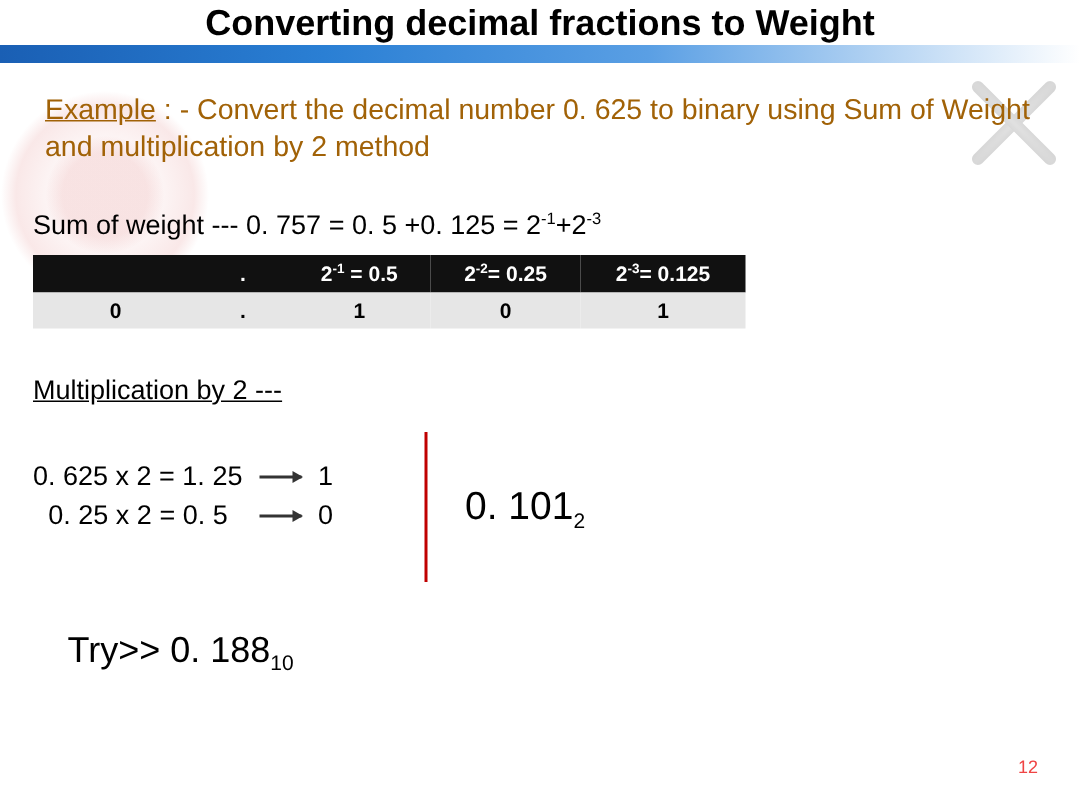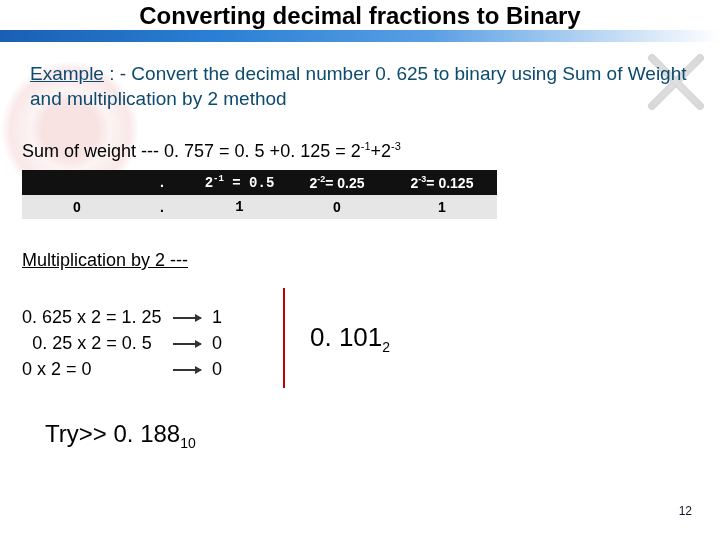--- a/index.html
+++ b/index.html
@@ -48,21 +48,21 @@
     background: radial-gradient(circle, rgba(200,30,30,0.08) 50%, transparent 70%);
   }
   .example {
     position: absolute;
     top: 62px;
     left: 30px;
     right: 30px;
     font-family: "Comic Sans MS", cursive, sans-serif;
     font-size: 19px;
     line-height: 1.3;
-    color: #0c4a6e;
+    color: #a16207;
   }
   .example .lbl { text-decoration: underline; }
   .sow {
     position: absolute;
     top: 140px;
     left: 22px;
     font-size: 18px;
     font-family: Arial, sans-serif;
   }
   .sow sup { font-size: 11px; }
@@ -76,21 +76,21 @@
     text-align: center;
     font-size: 14px;
     font-weight: bold;
     padding: 4px 0;
     border: 0;
   }
   .tbl tr.hdr td { background: #111; color: #fff; height: 24px; }
   .tbl tr.val td { background: #e6e6e6; color: #000; height: 24px; }
   .tbl td.c0 { width: 110px; }
   .tbl td.c1 { width: 60px; }
-  .tbl td.c2 { width: 95px; font-family: Liberation Mono, monospace; }
+  .tbl td.c2 { width: 95px; }
   .tbl td.c3 { width: 100px; }
   .tbl td.c4 { width: 110px; }
   .tbl sup { font-size: 9px; }
   .mult-h {
     position: absolute;
     top: 250px;
     left: 22px;
     font-size: 18px;
     text-decoration: underline;
   }
@@ -148,21 +148,21 @@
     font-family: "Comic Sans MS", cursive, sans-serif;
     font-size: 24px;
     color: #000000;
   }
   .try sub { font-size: 14px; }
   .pagenum {
     position: absolute;
     bottom: 22px;
     right: 28px;
     font-size: 12px;
-    color: #0f172a;
+    color: #ef4444;
   }
   .deco-x {
     position: absolute;
     top: 48px;
     right: 10px;
     width: 70px;
     height: 70px;
     opacity: 0.35;
   }
   .deco-x::before, .deco-x::after {
@@ -173,21 +173,21 @@
     border-radius: 4px;
     background: radial-gradient(#aaa,#888);
   }
   .deco-x::before { transform: rotate(45deg); }
   .deco-x::after  { transform: rotate(-45deg); }
 </style>
 </head>
 <body>
 
 <div class="header-band"></div>
-<div class="title">Converting decimal fractions to Binary</div>
+<div class="title">Converting decimal fractions to Weight</div>
 
 <div class="watermark"></div>
 <div class="deco-x"></div>
 
 <div class="example">
   <span class="lbl">Example</span><span> : - Convert the decimal number 0. 625 to binary using Sum of Weight and multiplication by 2 method</span>
 </div>
 
 <div class="sow">
   <span>Sum of weight --- 0. 757 = 0. 5 +0. 125 = 2</span><sup>-1</sup><span>+2</span><sup>-3</sup>
@@ -218,25 +218,20 @@
   <div class="row r1">
     <span class="eq">0. 625 x 2 = 1. 25</span>
     <span class="arrow"></span>
     <span>1</span>
   </div>
   <div class="row r2">
     <span class="eq">0. 25 x 2 = 0. 5</span>
     <span class="arrow"></span>
     <span>0</span>
   </div>
-  <div class="row r4">
-    <span class="eq">0 x 2 = 0</span>
-    <span class="arrow"></span>
-    <span>0</span>
-  </div>
 </div>
 
 <div class="vbar"></div>
 
 <div class="result">
   <span>0. 101</span><sub>2</sub>
 </div>
 
 <div class="try">
   <span>Try&gt;&gt; </span><span>0. 188</span><sub>10</sub>

